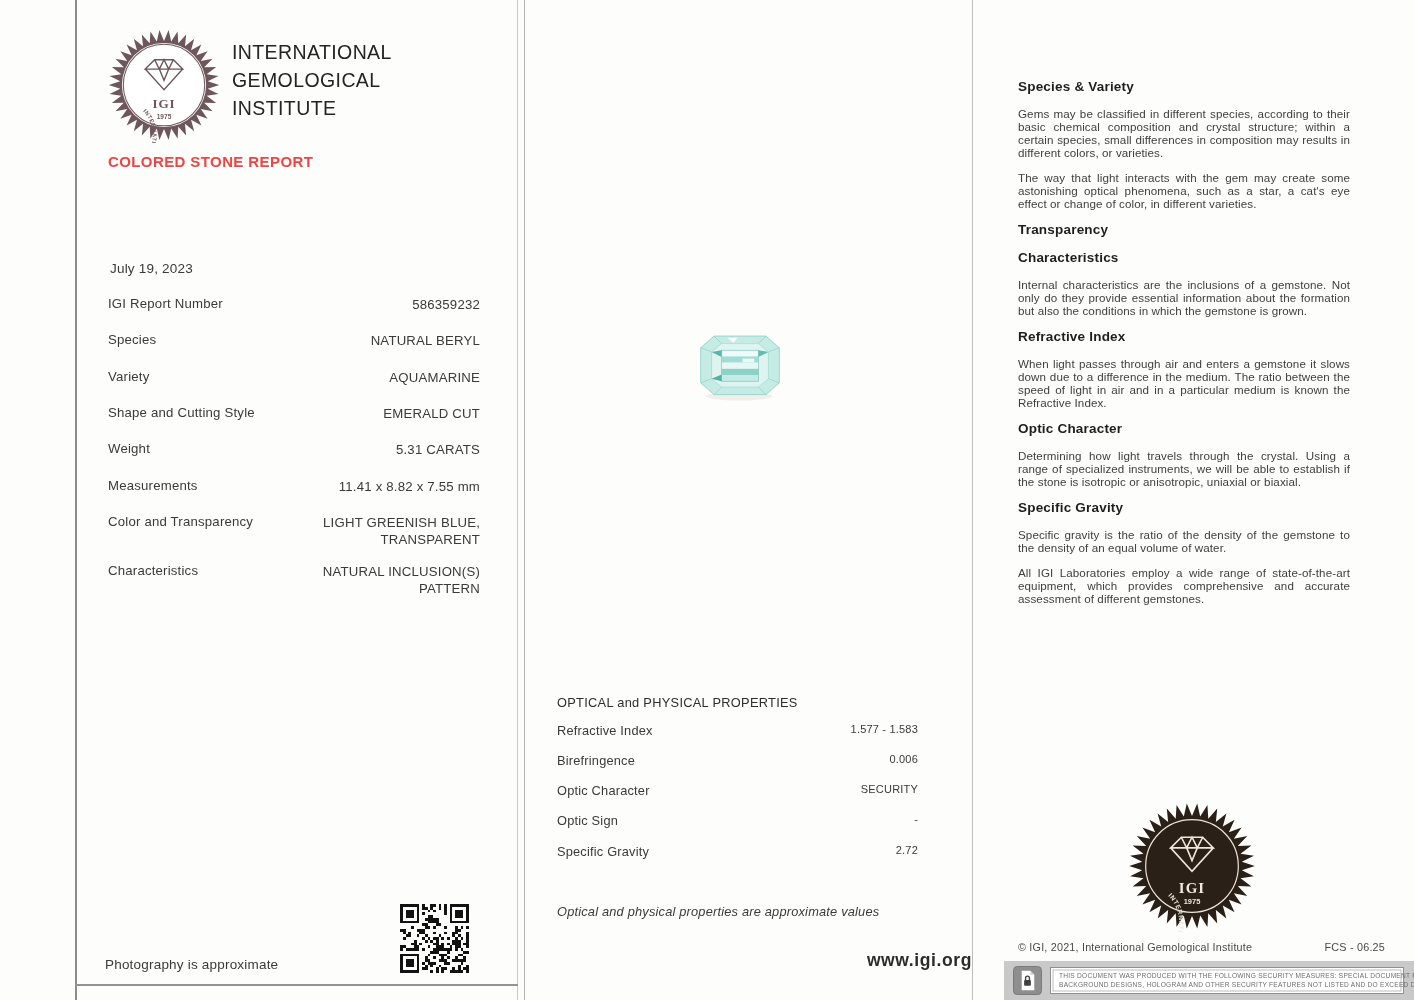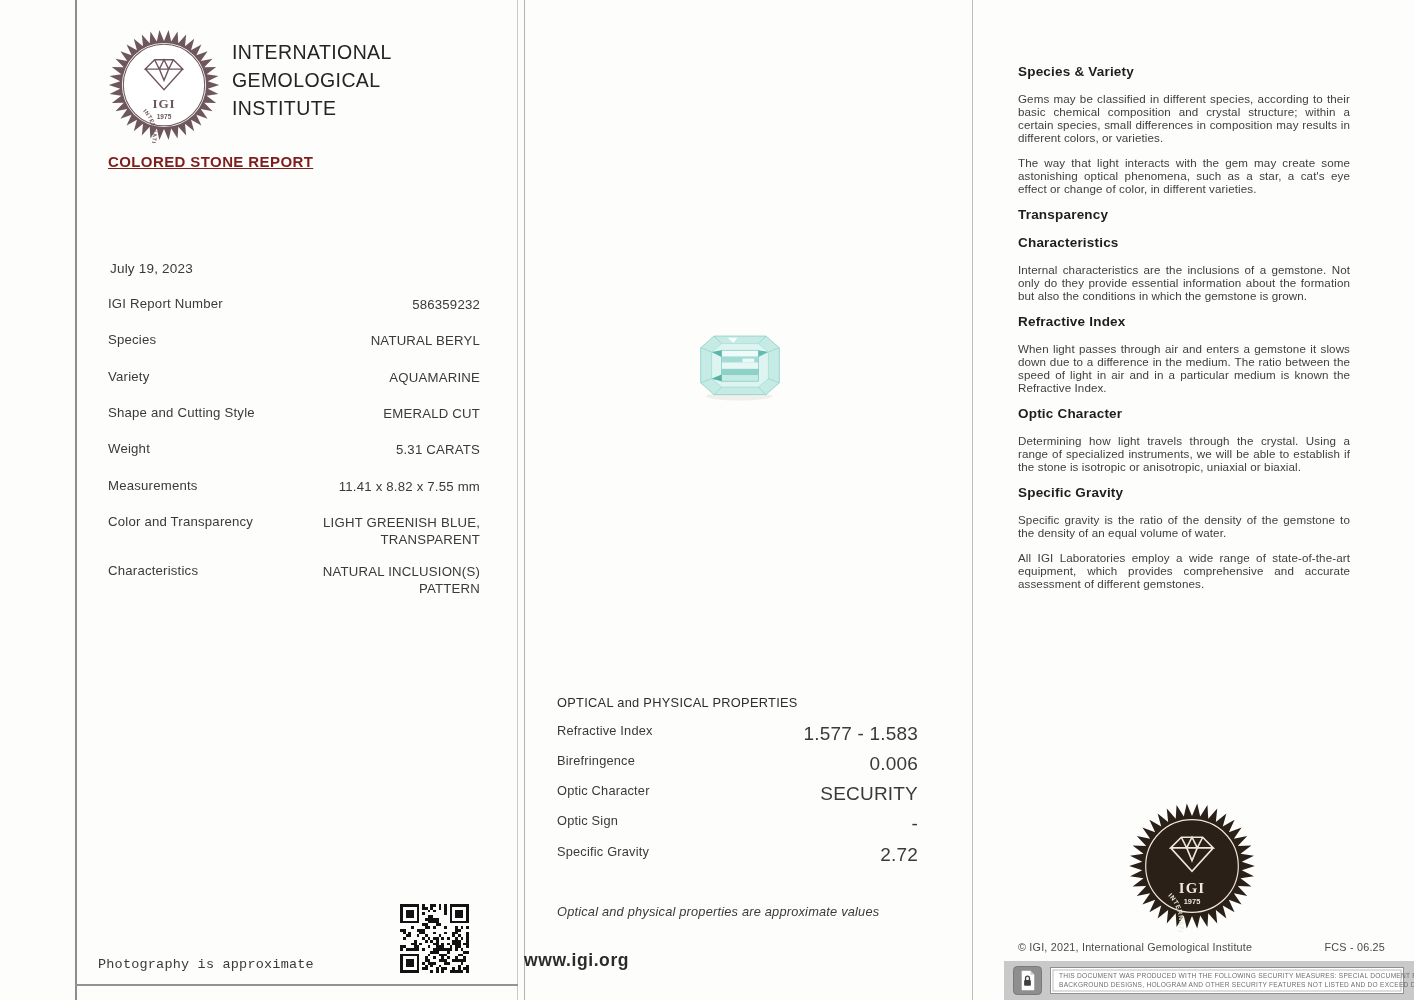--- a/index.html
+++ b/index.html
@@ -9,46 +9,46 @@
   #vl-left{left:75px;width:2px;background:#8d8d8d;}
   #vl-m1{left:517px;width:1px;background:#c9c9c9;}
   #vl-m2{left:524px;width:1px;background:#b3b3b3;}
   #vl-r{left:972px;width:1px;background:#bdbdbd;}
 
   
   .brand-seal{position:absolute;left:106px;top:27px;width:116px;height:116px;}
   .institute-name{position:absolute;left:232px;top:38px;font-size:19.5px;font-weight:400;
                   line-height:28px;letter-spacing:.4px;color:#242424;}
   .report-type{position:absolute;left:108px;top:153px;font-size:15px;font-weight:700;
-               letter-spacing:.4px;color:#7f1d1d;text-decoration:underline;}
+               letter-spacing:.4px;color:#ef4444;}
   .report-date{position:absolute;left:110px;top:261px;font-size:13.5px;color:#3a3a3a;letter-spacing:.2px;}
   .fields{position:absolute;left:108px;top:296px;width:372px;height:320px;}
   .field-row{position:absolute;left:0;width:100%;}
   .f-label{position:absolute;left:0;top:0;font-size:13.2px;color:#3a3a3a;letter-spacing:.2px;white-space:nowrap;text-align:center;}
   .f-value{position:absolute;right:0;top:0;width:175px;text-align:right;font-size:13.2px;
            color:#3a3a3a;letter-spacing:.2px;line-height:17px;}
   .qr{position:absolute;left:400px;top:904px;width:69px;height:69px;}
-  .photo-note{position:absolute;left:98px;top:957px;font-size:13.5px;color:#3a3a3a;letter-spacing:.2px;font-family:Liberation Mono, monospace;}
+  .photo-note{position:absolute;left:105px;top:957px;font-size:13.5px;color:#3a3a3a;letter-spacing:.2px;}
   .bottom-rule{position:absolute;left:75px;top:984px;width:443px;height:2px;background:#939393;}
 
   
   .gem{position:absolute;left:694px;top:330px;width:92px;height:74px;}
   .props{position:absolute;left:557px;top:695px;width:361px;height:170px;}
   .props-title{position:absolute;left:0;top:0;font-size:12.8px;color:#2e2e2e;letter-spacing:.3px;}
   .prop-row{position:absolute;left:0;width:100%;}
   .p-label{position:absolute;left:0;top:0;font-size:12.8px;color:#3a3a3a;letter-spacing:.2px;white-space:nowrap;}
-  .p-value{position:absolute;right:0;top:0;width:200px;text-align:right;font-size:19px;color:#3a3a3a;letter-spacing:.2px;}
+  .p-value{position:absolute;right:0;top:0;width:200px;text-align:right;font-size:11px;color:#3a3a3a;letter-spacing:.2px;}
   .props-note{position:absolute;left:557px;top:904px;font-size:12.8px;font-style:italic;color:#3a3a3a;letter-spacing:.2px;}
-  .website{position:absolute;left:524px;top:950px;width:448px;text-align:left;font-size:17.5px;
+  .website{position:absolute;left:524px;top:950px;width:448px;text-align:right;font-size:17.5px;
            font-weight:700;letter-spacing:.6px;color:#2b2b2b;}
 
   
   .glossary{position:absolute;left:1018px;top:64px;width:332px;}
   .glossary h3{font-size:13.5px;font-weight:700;color:#1e1e1e;margin:8px 0 13px;letter-spacing:.2px;}
-  .glossary h3.first{margin-top:0;}
+  .glossary h3.first{margin-top:15px;}
   .glossary p{font-size:11.6px;line-height:13px;color:#3e3e3e;text-align:justify;margin:0 0 12px;letter-spacing:.1px;}
   .seal-right{position:absolute;left:1126px;top:800px;width:132px;height:132px;}
   .copyright-row{position:absolute;left:1018px;top:941px;width:367px;display:flex;
                  justify-content:space-between;font-size:10.8px;color:#4a4a4a;letter-spacing:.2px;}
   .security-strip{position:absolute;left:1004px;top:961px;width:410px;height:39px;background:#c9c9c9;}
   .sec-icon{position:absolute;left:9px;top:5px;width:29px;height:29px;}
   .sec-box{position:absolute;left:46px;top:6px;right:10px;bottom:6px;background:#fff;
            border:1px solid #8f8f8f;box-shadow:inset 0 0 0 1.5px #fff, inset 0 0 0 2.5px #bdbdbd;
            display:flex;flex-direction:column;justify-content:center;padding:0 8px;}
   .sec-line{font-size:6.6px;color:#6e6e6e;letter-spacing:.25px;line-height:8.6px;white-space:nowrap;}

